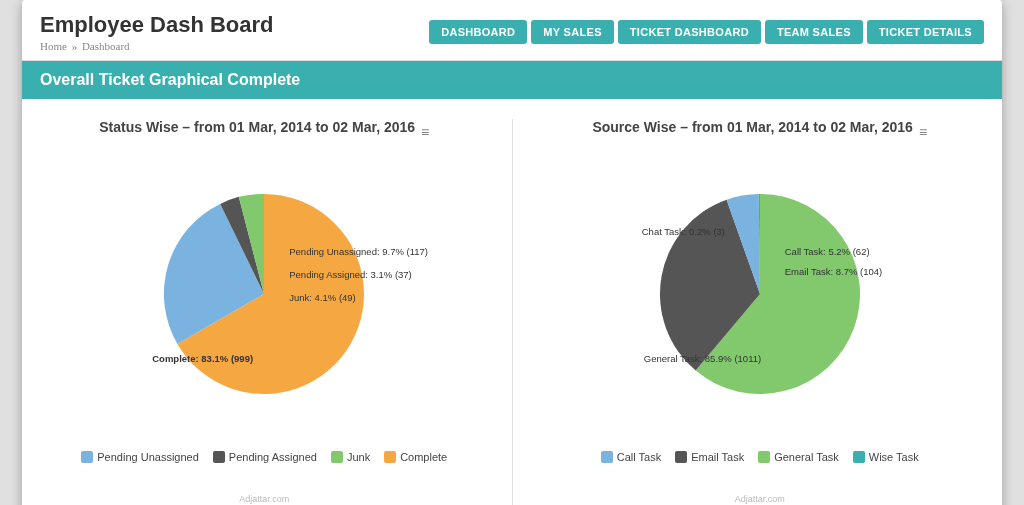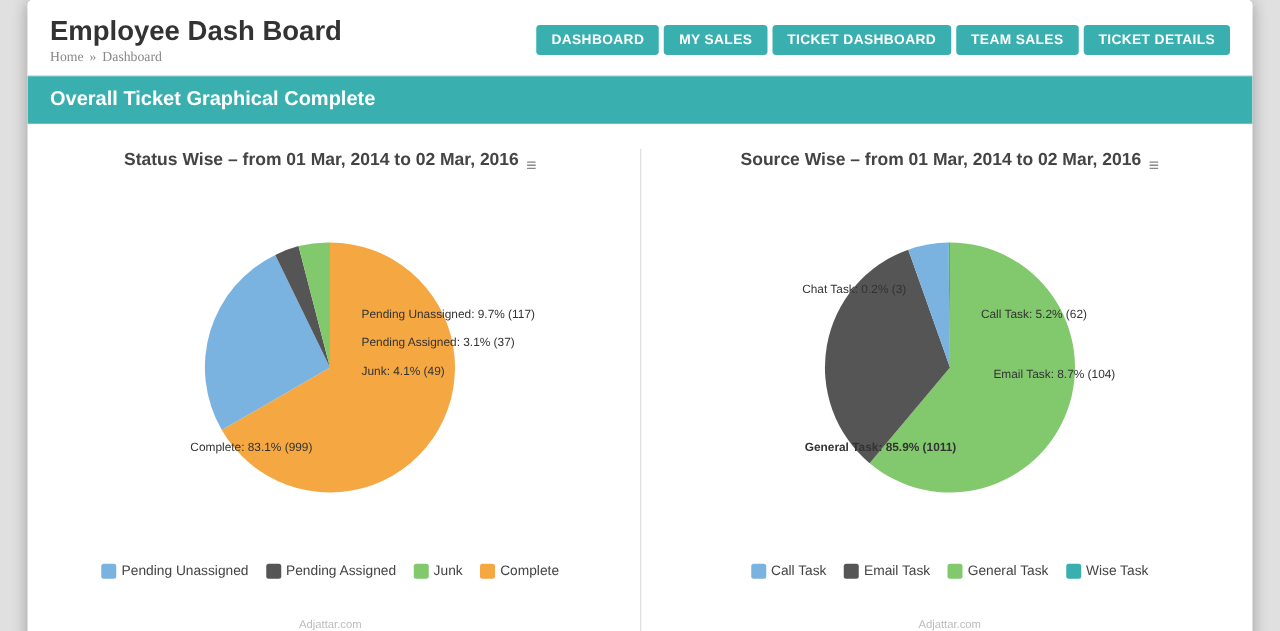--- a/index.html
+++ b/index.html
@@ -191,21 +191,21 @@
             <path d="M0,0 L-43.8,-90.1 A100,100 0 0 1 -25.2,-97.2 Z" fill="#555555"></path>
 
             <path d="M0,0 L-25.2,-97.2 A100,100 0 0 1 0,-100 Z" fill="#82c96e"></path>
           </g>
         </svg>
         
         <div class="label-area">
           <div class="pie-label" style="top:72px;left:145px;color:#333;">Pending Unassigned: 9.7% (117)</div>
           <div class="pie-label" style="top:95px;left:145px;color:#333;">Pending Assigned: 3.1% (37)</div>
           <div class="pie-label" style="top:118px;left:145px;color:#333;">Junk: 4.1% (49)</div>
-          <div class="pie-label" style="bottom:50px;left:8px;color:#333;">Complete: 83.1% (999)</div>
+          <div class="pie-label" style="bottom:50px;left:8px;color:#333;font-weight:bold;">Complete: 83.1% (999)</div>
         </div>
       </div>
 
       <div class="legend">
         <div class="legend-item">
           <span class="legend-swatch" style="background:#7ab3e0;"></span>
           <span>Pending Unassigned</span>
         </div>
         <div class="legend-item">
           <span class="legend-swatch" style="background:#555555;"></span>
@@ -241,22 +241,22 @@
 
             <path d="M0,0 L-33.4,-94.3 A100,100 0 0 1 -1.26,-100 Z" fill="#7ab3e0"></path>
 
             <path d="M0,0 L-1.26,-100 A100,100 0 0 1 0,-100 Z" fill="#3aafb0"></path>
           </g>
         </svg>
         
         <div class="label-area">
           <div class="pie-label" style="top:52px;left:2px;color:#333;">Chat Task: 0.2% (3)</div>
           <div class="pie-label" style="top:72px;left:145px;color:#333;">Call Task: 5.2% (62)</div>
-          <div class="pie-label" style="top:92px;left:155px;color:#333;margin-top:28px;">Email Task: 8.7% (104)</div>
-          <div class="pie-label" style="bottom:50px;left:4px;color:#333;font-weight:bold;">General Task: 85.9% (1011)</div>
+          <div class="pie-label" style="top:92px;left:145px;color:#333;">Email Task: 8.7% (104)</div>
+          <div class="pie-label" style="bottom:50px;left:4px;color:#333;">General Task: 85.9% (1011)</div>
         </div>
       </div>
 
       <div class="legend">
         <div class="legend-item">
           <span class="legend-swatch" style="background:#7ab3e0;"></span>
           <span>Call Task</span>
         </div>
         <div class="legend-item">
           <span class="legend-swatch" style="background:#555555;"></span>

